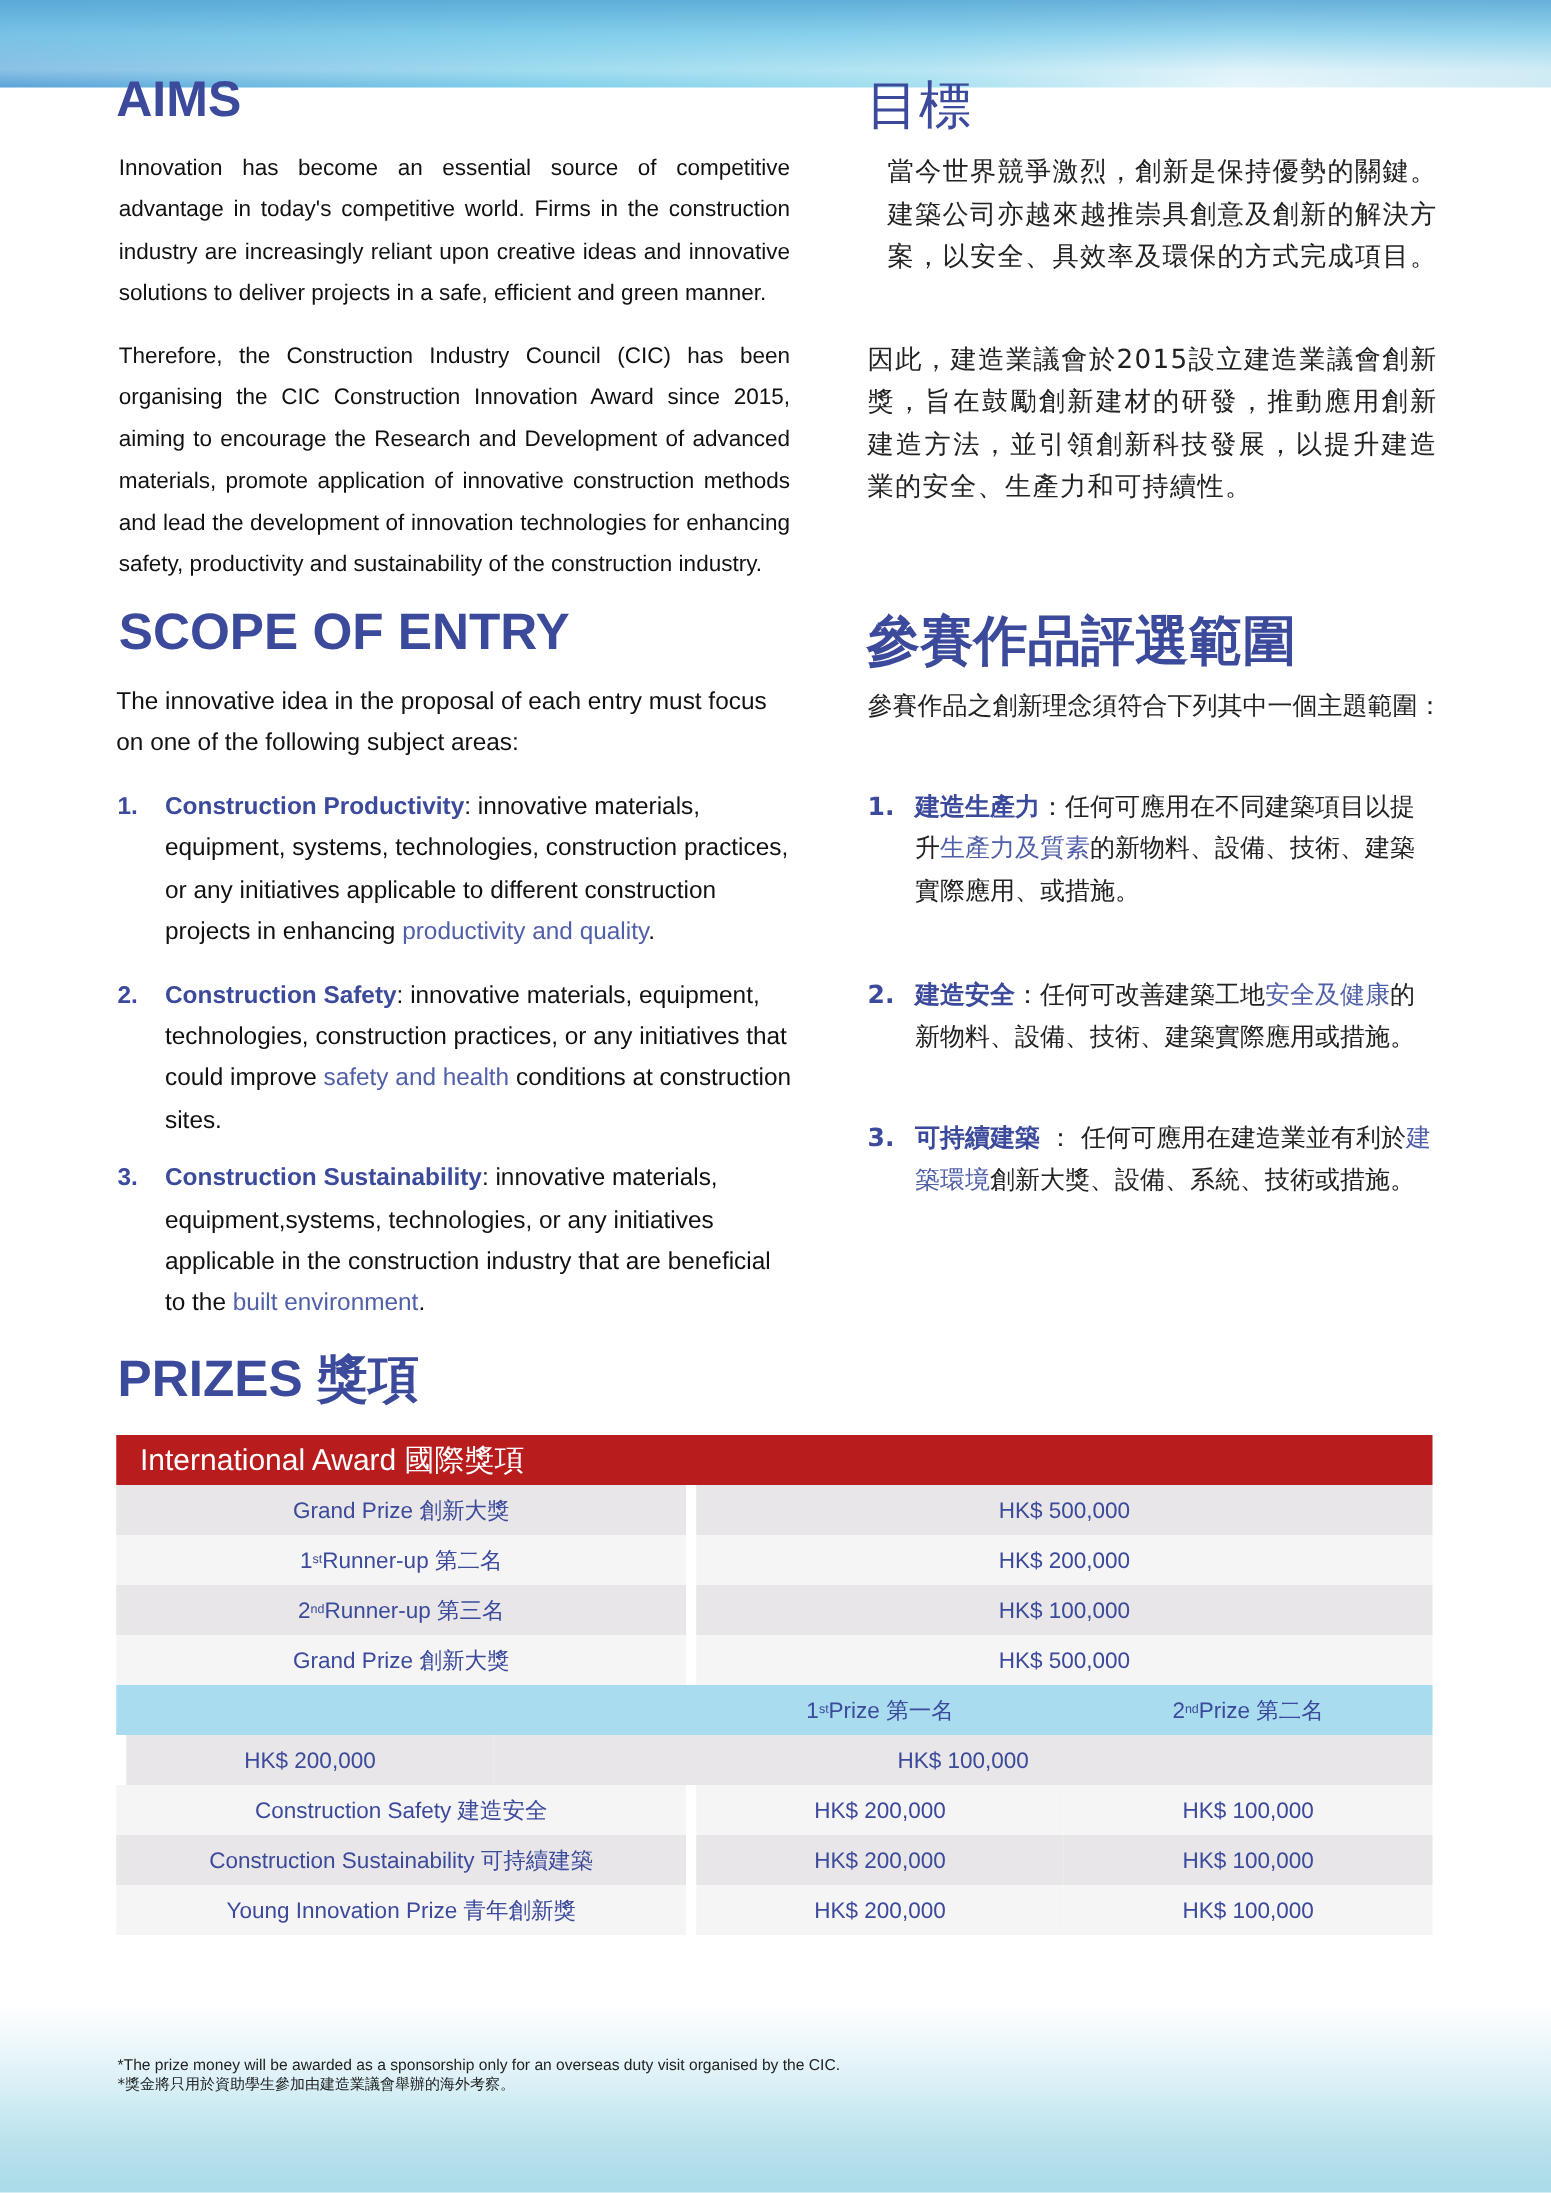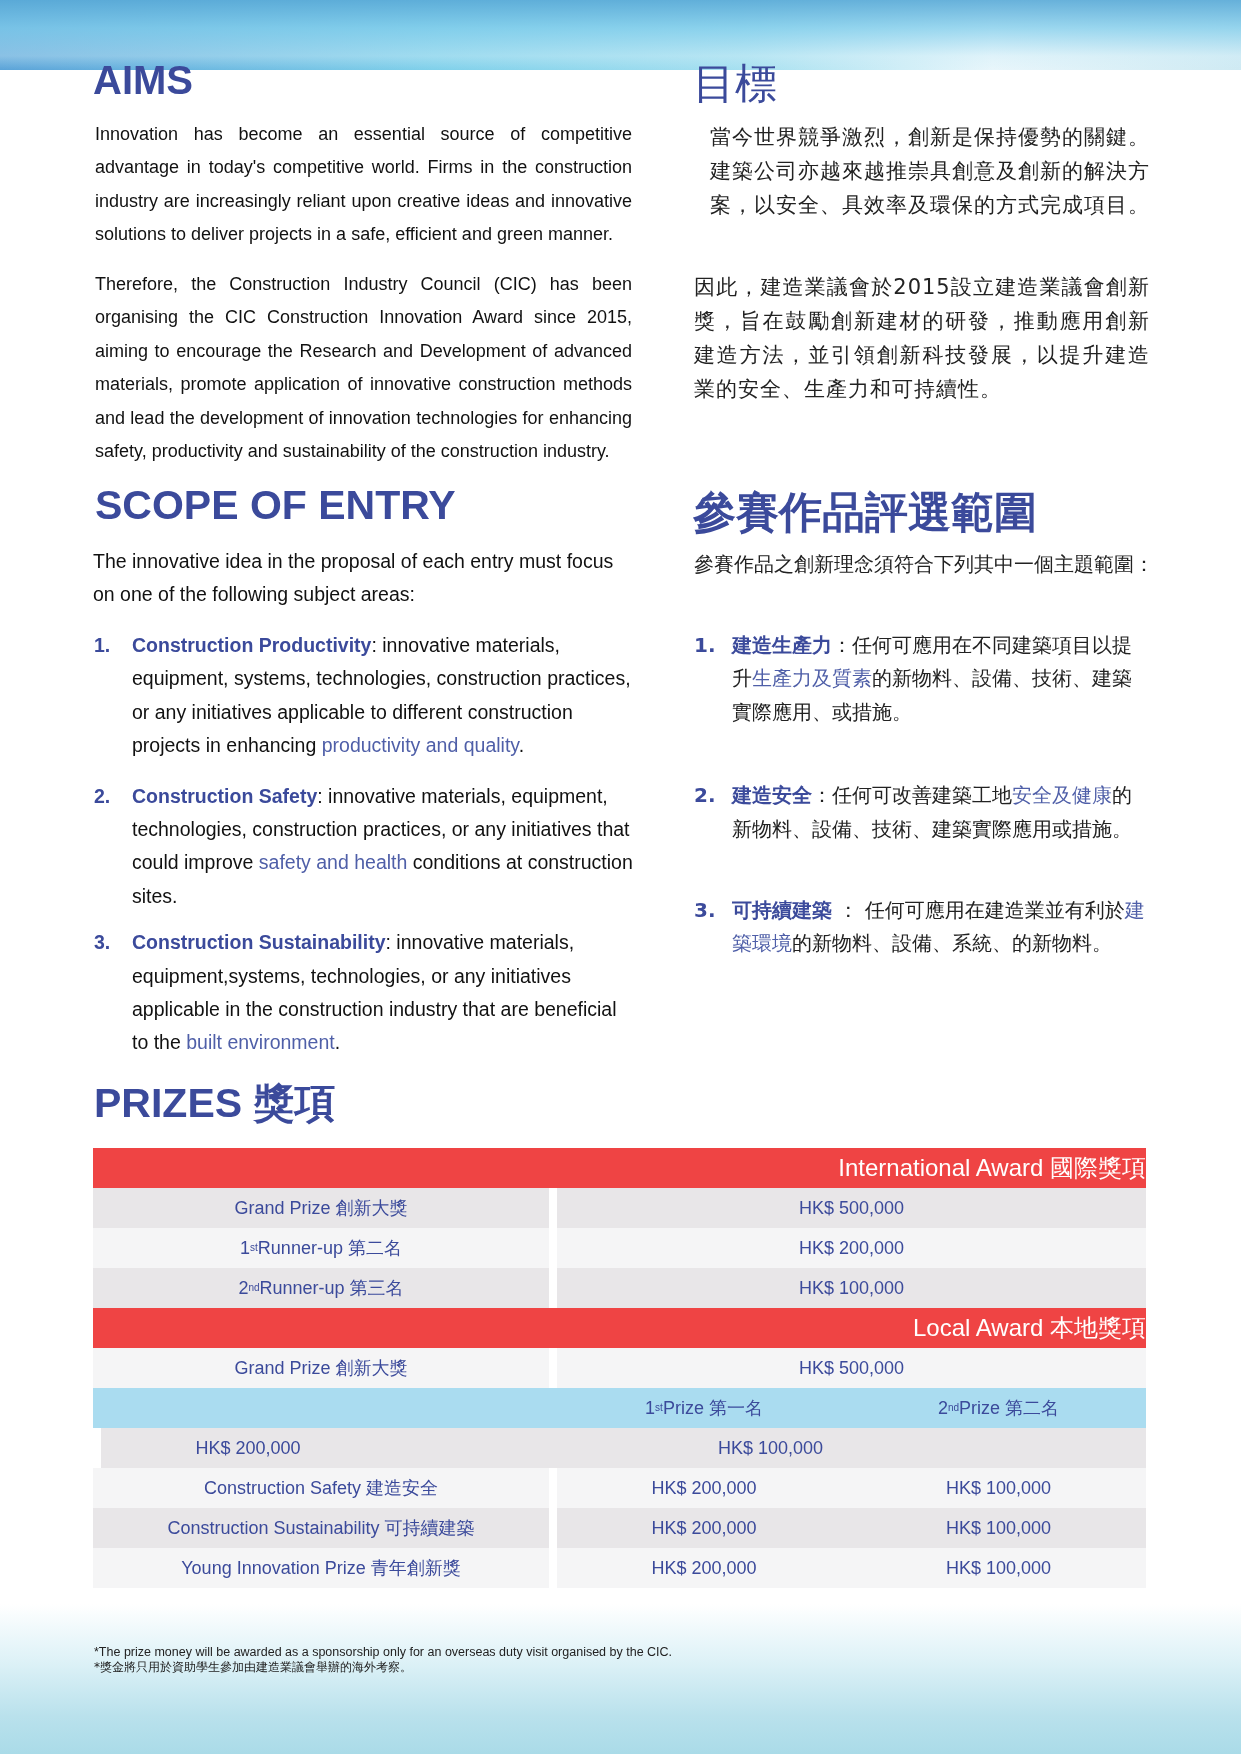--- a/index.html
+++ b/index.html
@@ -38,21 +38,21 @@
   ol.scope.zh li { font-family: "DejaVu Sans", sans-serif; font-size: 20px; line-height: 33.4px; color: #222; }
 
   .prize-table { position: absolute; left: 93px; top: 1148px; width: 1053px; }
   .row { display: flex; height: 40px; align-items: stretch; }
   .row .c { display: flex; align-items: center; justify-content: center; color: #3b4a9b; font-size: 18px; font-family: "Liberation Sans", sans-serif; }
   .row .c1 { width: 456px; }
   .row .gap { width: 8px; background: #ffffff; }
   .row .c2 { flex: 1; }
   .row .c2a { width: 294px; }
   .row .c2b { flex: 1; }
-  .row.hdr { background: #ef4444; justify-content: flex-end; }
+  .row.hdr { background: #b91c1c; }
   .row.hdr .c { justify-content: flex-start; color: #fff; font-size: 24px; padding-left: 19px; }
   .row.dark .c1, .row.dark .c2, .row.dark .c2a, .row.dark .c2b { background: #e8e6e8; }
   .row.light .c1, .row.light .c2, .row.light .c2a, .row.light .c2b { background: #f5f5f6; }
   .row.sub { background: #aadcf0; }
   .row.sub .gap { background: #aadcf0; }
   sup { font-size: 10px; vertical-align: super; line-height: 0; }
   .footnote { position: absolute; left: 94px; top: 1645px; font-size: 12.5px; line-height: 15px; color: #222; font-family: "Liberation Sans", sans-serif; }
   .footnote .zh { font-family: "DejaVu Sans", sans-serif; font-size: 12px; }
 </style>
 </head>
@@ -95,21 +95,21 @@
   <li style="margin-bottom:50px;">
     <span class="num">1.</span>
     <span class="term">建造生產力</span><span>：任何可應用在不同建築項目以提升</span><span class="lightblue">生產力及質素</span><span>的新物料、設備、技術、建築實際應用、或措施。</span>
   </li>
   <li style="margin-bottom:48px;">
     <span class="num">2.</span>
     <span class="term">建造安全</span><span>：任何可改善建築工地</span><span class="lightblue">安全及健康</span><span>的新物料、設備、技術、建築實際應用或措施。</span>
   </li>
   <li>
     <span class="num">3.</span>
-    <span class="term">可持續建築</span><span> ： 任何可應用在建造業並有利於</span><span class="lightblue">建築環境</span><span>的新物料、設備、系統、的新物料。</span>
+    <span class="term">可持續建築</span><span> ： 任何可應用在建造業並有利於</span><span class="lightblue">建築環境</span><span>創新大獎、設備、系統、技術或措施。</span>
   </li>
 </ol>
 
 <h1 class="h1" style="left:94px; top:1076px; font-size:41px;">PRIZES 獎項</h1>
 
 <div class="prize-table">
   <div class="row hdr">
     <div class="c">International Award 國際獎項</div>
   </div>
   <div class="row dark">
@@ -129,23 +129,20 @@
   <div class="row dark">
     <div class="c c1">
         <span>2</span>
         <sup>nd</sup>
         <span> Runner-up 第三名</span>
       </div>
     <div class="gap"></div>
     <div class="c c2">HK$ 100,000</div>
   </div>
 
-  <div class="row hdr">
-    <div class="c">Local Award 本地獎項</div>
-  </div>
   <div class="row light">
     <div class="c c1">Grand Prize 創新大獎</div>
     <div class="gap"></div>
     <div class="c c2">HK$ 500,000</div>
   </div>
   <div class="row sub">
     <div class="c c1"></div>
     <div class="gap"></div>
     <div class="c c2a">
         <span>1</span>

